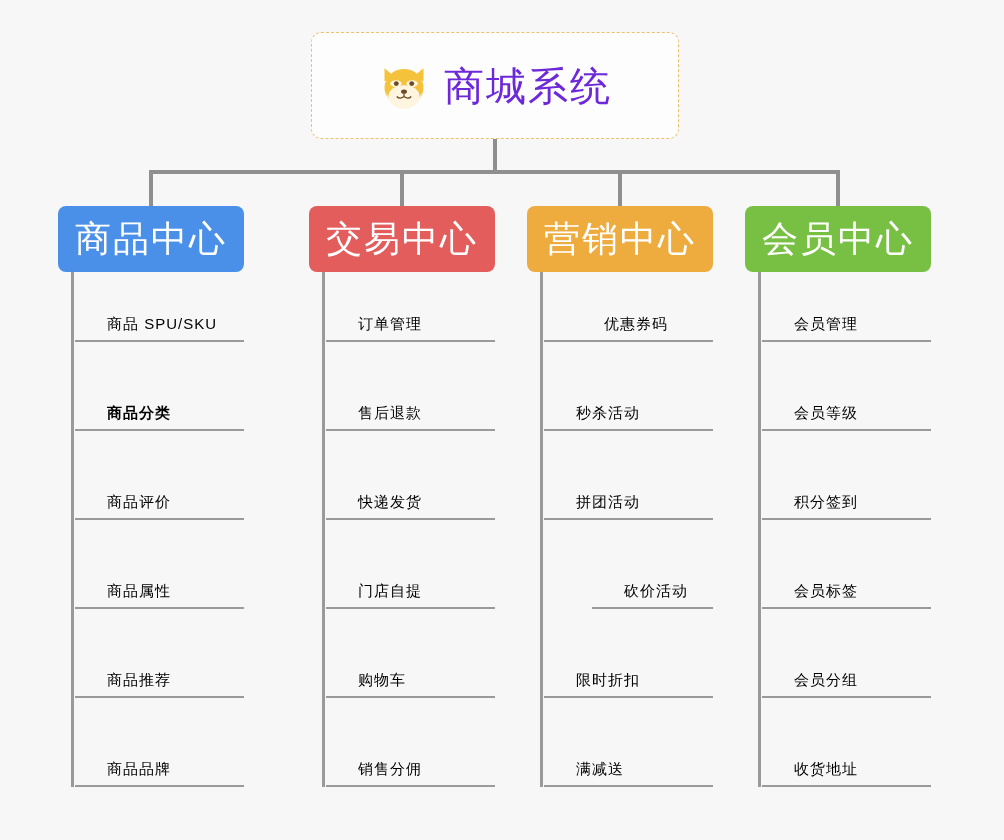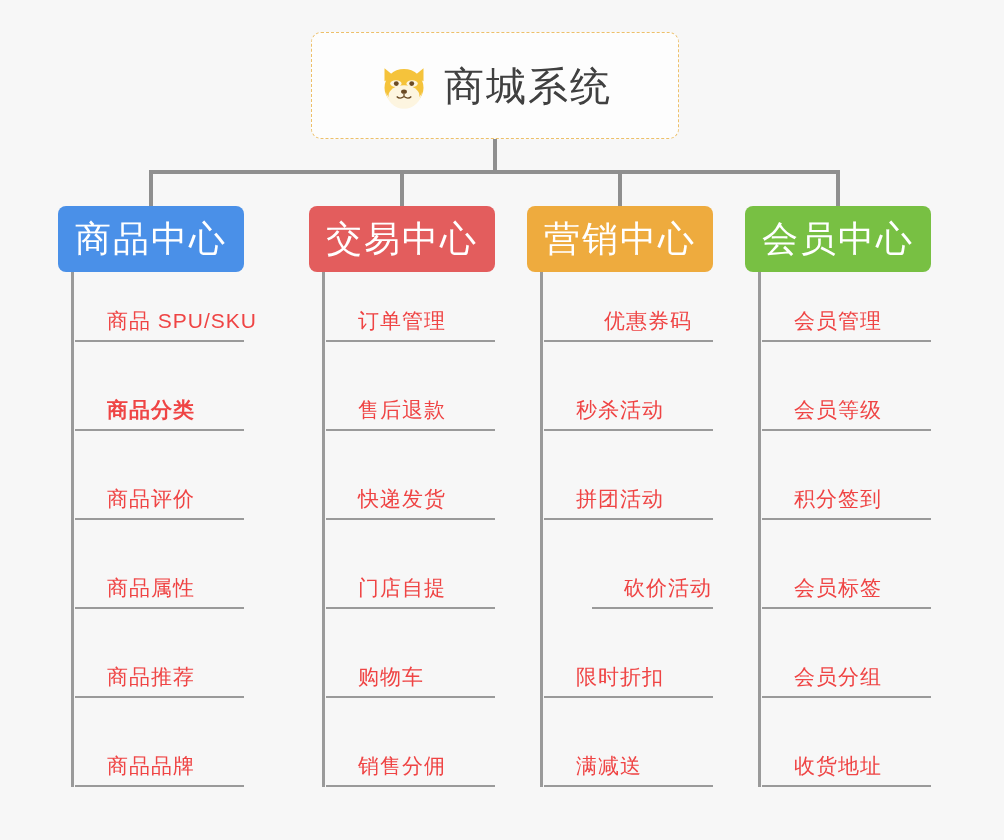--- a/index.html
+++ b/index.html
@@ -116,22 +116,22 @@
   }
   .item {
     position: relative;
     height: 89px;
     box-sizing: border-box;
     display: flex;
     align-items: flex-end;
     border-bottom: 2px solid #9a9a9a;
   }
   .item-label {
-    font-size: 21px;
-    color: #ef4444;
+    font-size: 15px;
+    color: #000000;
     line-height: 1;
     padding: 0 10px 9px 32px;
     white-space: nowrap;
     letter-spacing: 1px;
   }
   
   .item:first-child {
     height: 70px;
   }
 </style>
@@ -149,21 +149,21 @@
       <ellipse cx="32" cy="44" rx="19" ry="13" fill="#fdf5e0"></ellipse>
       <ellipse cx="22" cy="29" rx="7" ry="4.2" fill="#fdf5e0"></ellipse>
       <ellipse cx="42" cy="29" rx="7" ry="4.2" fill="#fdf5e0"></ellipse>
       <ellipse cx="22.5" cy="29" rx="3" ry="3" fill="#6b4a24"></ellipse>
       <ellipse cx="41.5" cy="29" rx="3" ry="3" fill="#6b4a24"></ellipse>
       <ellipse cx="32" cy="39" rx="3.6" ry="2.6" fill="#6b4a24"></ellipse>
       <path d="M32 41.5 L32 45" stroke="#6b4a24" stroke-width="1.6" fill="none"></path>
       <path d="M32 45 q-5 4 -9 0" stroke="#6b4a24" stroke-width="1.6" fill="none"></path>
       <path d="M32 45 q5 4 9 0" stroke="#6b4a24" stroke-width="1.6" fill="none"></path>
     </svg>
-    <span class="root-title" style="color: #404040;">商城系统</span>
+    <span class="root-title" style="color: #6d28d9;">商城系统</span>
   </div>
 
   <div class="conn conn-stem" style="background: rgb(143, 143, 143);"></div>
   <div class="conn conn-bar" style="background: rgb(143, 143, 143);"></div>
   <div class="drop drop-0" style="background: rgb(143, 143, 143);"></div>
   <div class="drop drop-1" style="background: rgb(143, 143, 143);"></div>
   <div class="drop drop-2" style="background: rgb(143, 143, 143);"></div>
   <div class="drop drop-3" style="background: rgb(143, 143, 143);"></div>
 
   <div class="column col-0">

